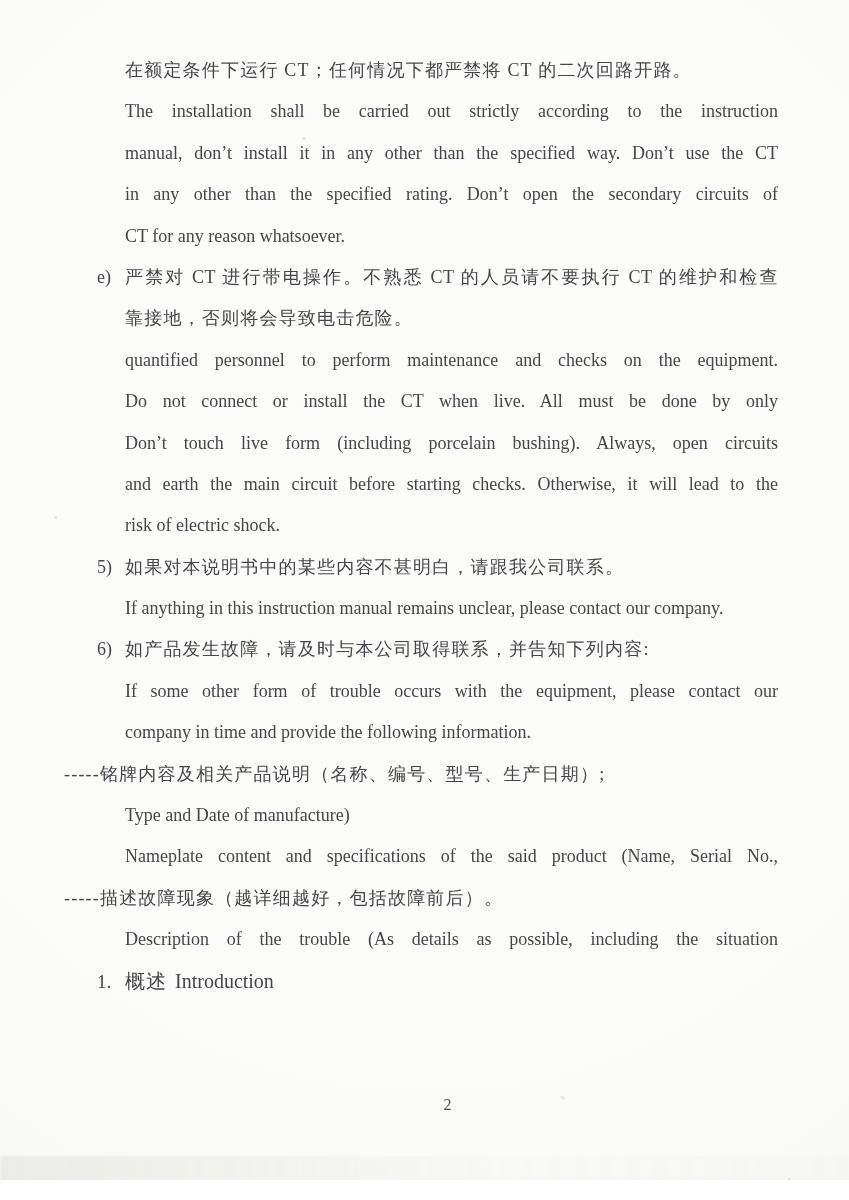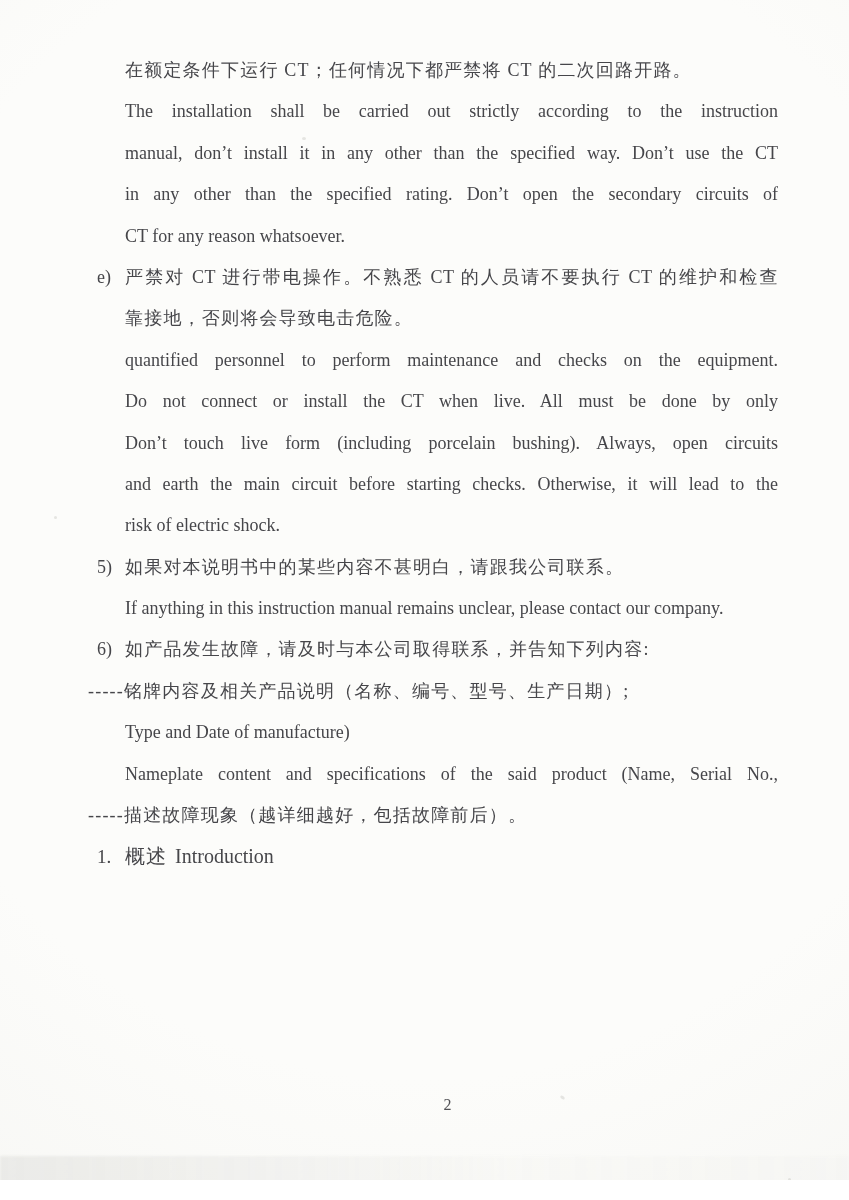--- a/index.html
+++ b/index.html
@@ -29,21 +29,21 @@
     top: 50px;
     left: 0;
     width: 100%;
   }
 
   .block {
     position: relative;
     margin-left: 125px;
     width: 653px;
   }
-  .block.dash { margin-left: 88px; width: 690px; }
+  .block.dash { margin-left: 64px; width: 690px; }
 
   .block .label {
     position: absolute;
     left: -28px;
     top: 0;
     height: 41.4px;
     line-height: 41.4px;
     font-size: 18px;
   }
 
@@ -146,32 +146,35 @@
         <div class="line last">如果对本说明书中的某些内容不甚明白，请跟我公司联系。</div>
       </div>
       <div class="block body en">
         <div class="line last">If anything in this instruction manual remains unclear, please contact our company.</div>
       </div>
       <div class="block list cn">
         <span class="label">6)</span>
         <div class="line last">如产品发生故障，请及时与本公司取得联系，并告知下列内容:</div>
       </div>
       <div class="block body en">
+        <div class="line just">If some other form of trouble occurs with the equipment, please contact our</div>
+        <div class="line last">company in time and provide the following information.</div>
       </div>
       <div class="block dash cn">
         <div class="line last">-----铭牌内容及相关产品说明（名称、编号、型号、生产日期）;</div>
       </div>
       <div class="block body en">
         <div class="line last">Type and Date of manufacture)</div>
         <div class="line just">Nameplate content and specifications of the said product (Name, Serial No.,</div>
       </div>
       <div class="block dash cn">
         <div class="line last">-----描述故障现象（越详细越好，包括故障前后）。</div>
       </div>
       <div class="block body en">
+        <div class="line just">Description of the trouble (As details as possible, including the situation</div>
       </div>
       <div class="block heading cn"><span class="label">1.</span><span class="heading-cn">概述</span><span class="heading-en">Introduction</span></div>
     </div>
 
   <div class="page-number">2</div>
 
   <div class="scan-band"></div>
   <div class="scan-line"></div>
 
   <div class="speck" style="left:302px; top:137px; width:4px; height:3px;"></div>

